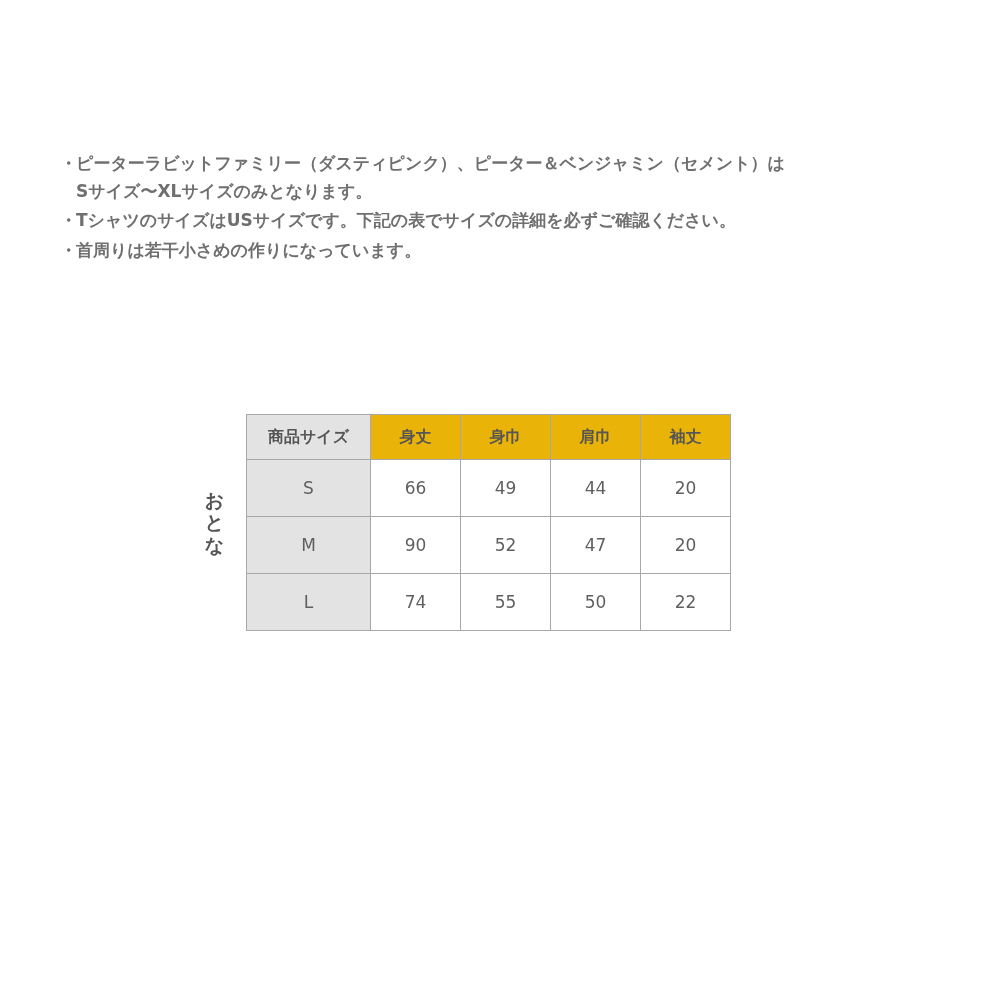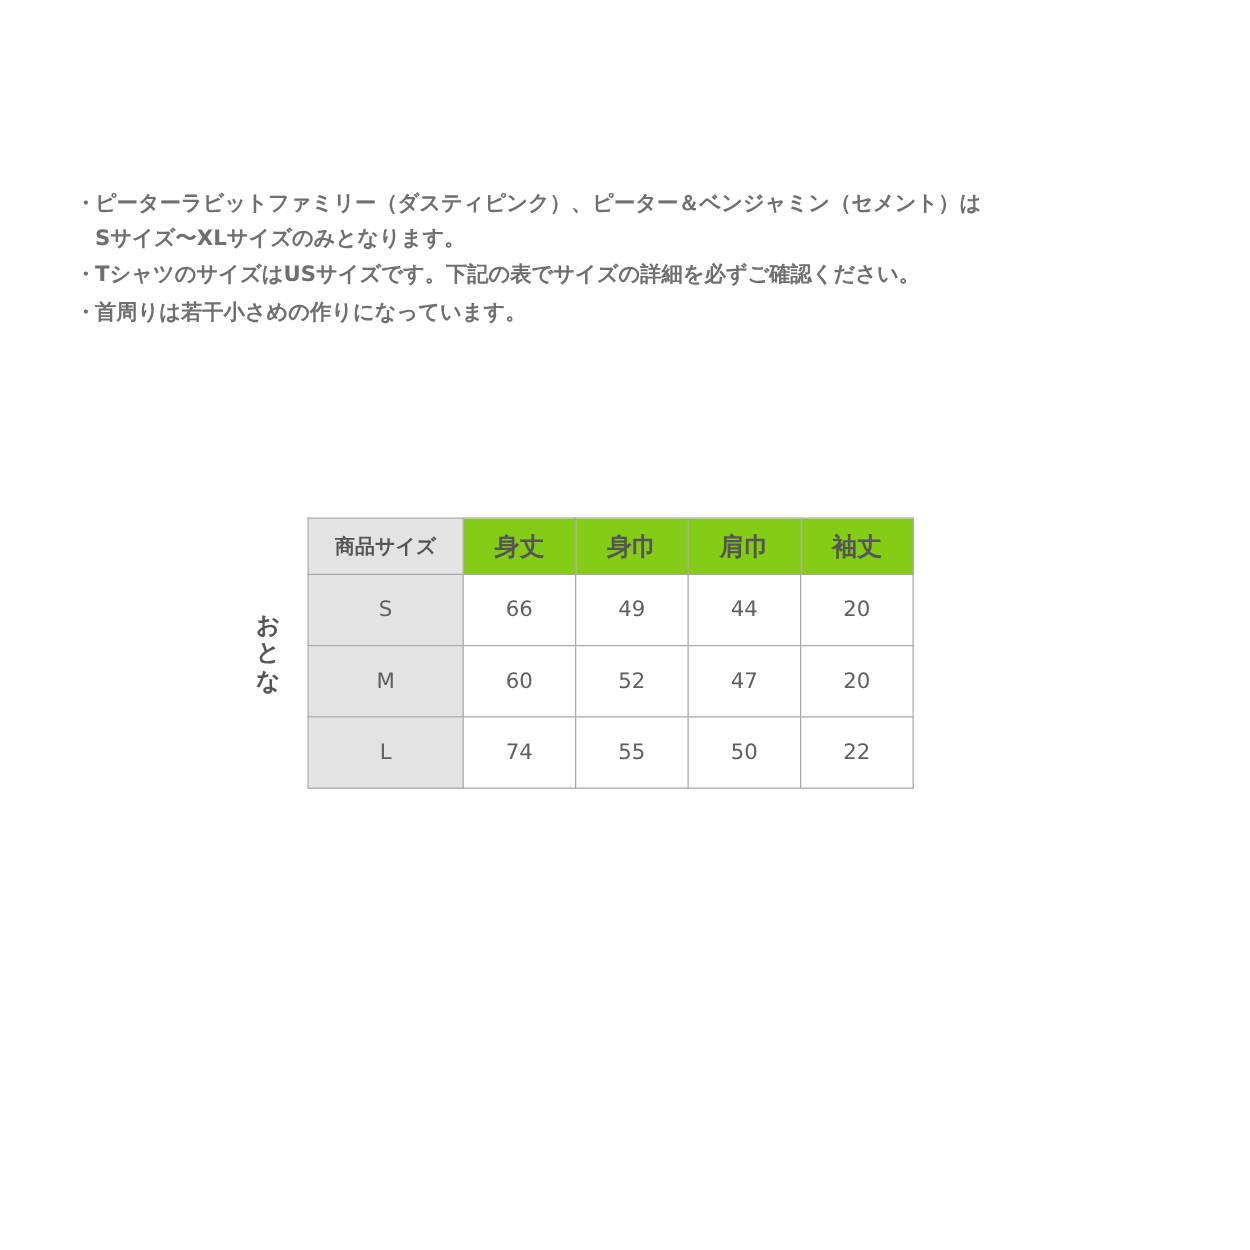--- a/index.html
+++ b/index.html
@@ -98,23 +98,23 @@
     width: 124px;
     background: #e3e3e3;
   }
   table.size-table th.corner-head {
     font-weight: bold;
     font-size: 16px;
     color: #555555;
   }
   table.size-table th.col-head {
     width: 90px;
-    background: #84cc16;
+    background: #eab308;
     font-weight: bold;
-    font-size: 20px;
+    font-size: 16px;
     color: #555555;
   }
   table.size-table td.val {
     width: 90px;
     background: #ffffff;
     font-size: 17px;
   }
   table.size-table td.size-name {
     font-size: 17px;
     color: #5f5f5f;
@@ -166,21 +166,21 @@
       <tbody>
         <tr>
           <td class="size-name">S</td>
           <td class="val">66</td>
           <td class="val">49</td>
           <td class="val">44</td>
           <td class="val">20</td>
         </tr>
         <tr>
           <td class="size-name">M</td>
-          <td class="val">60</td>
+          <td class="val">90</td>
           <td class="val">52</td>
           <td class="val">47</td>
           <td class="val">20</td>
         </tr>
         <tr>
           <td class="size-name">L</td>
           <td class="val">74</td>
           <td class="val">55</td>
           <td class="val">50</td>
           <td class="val">22</td>

